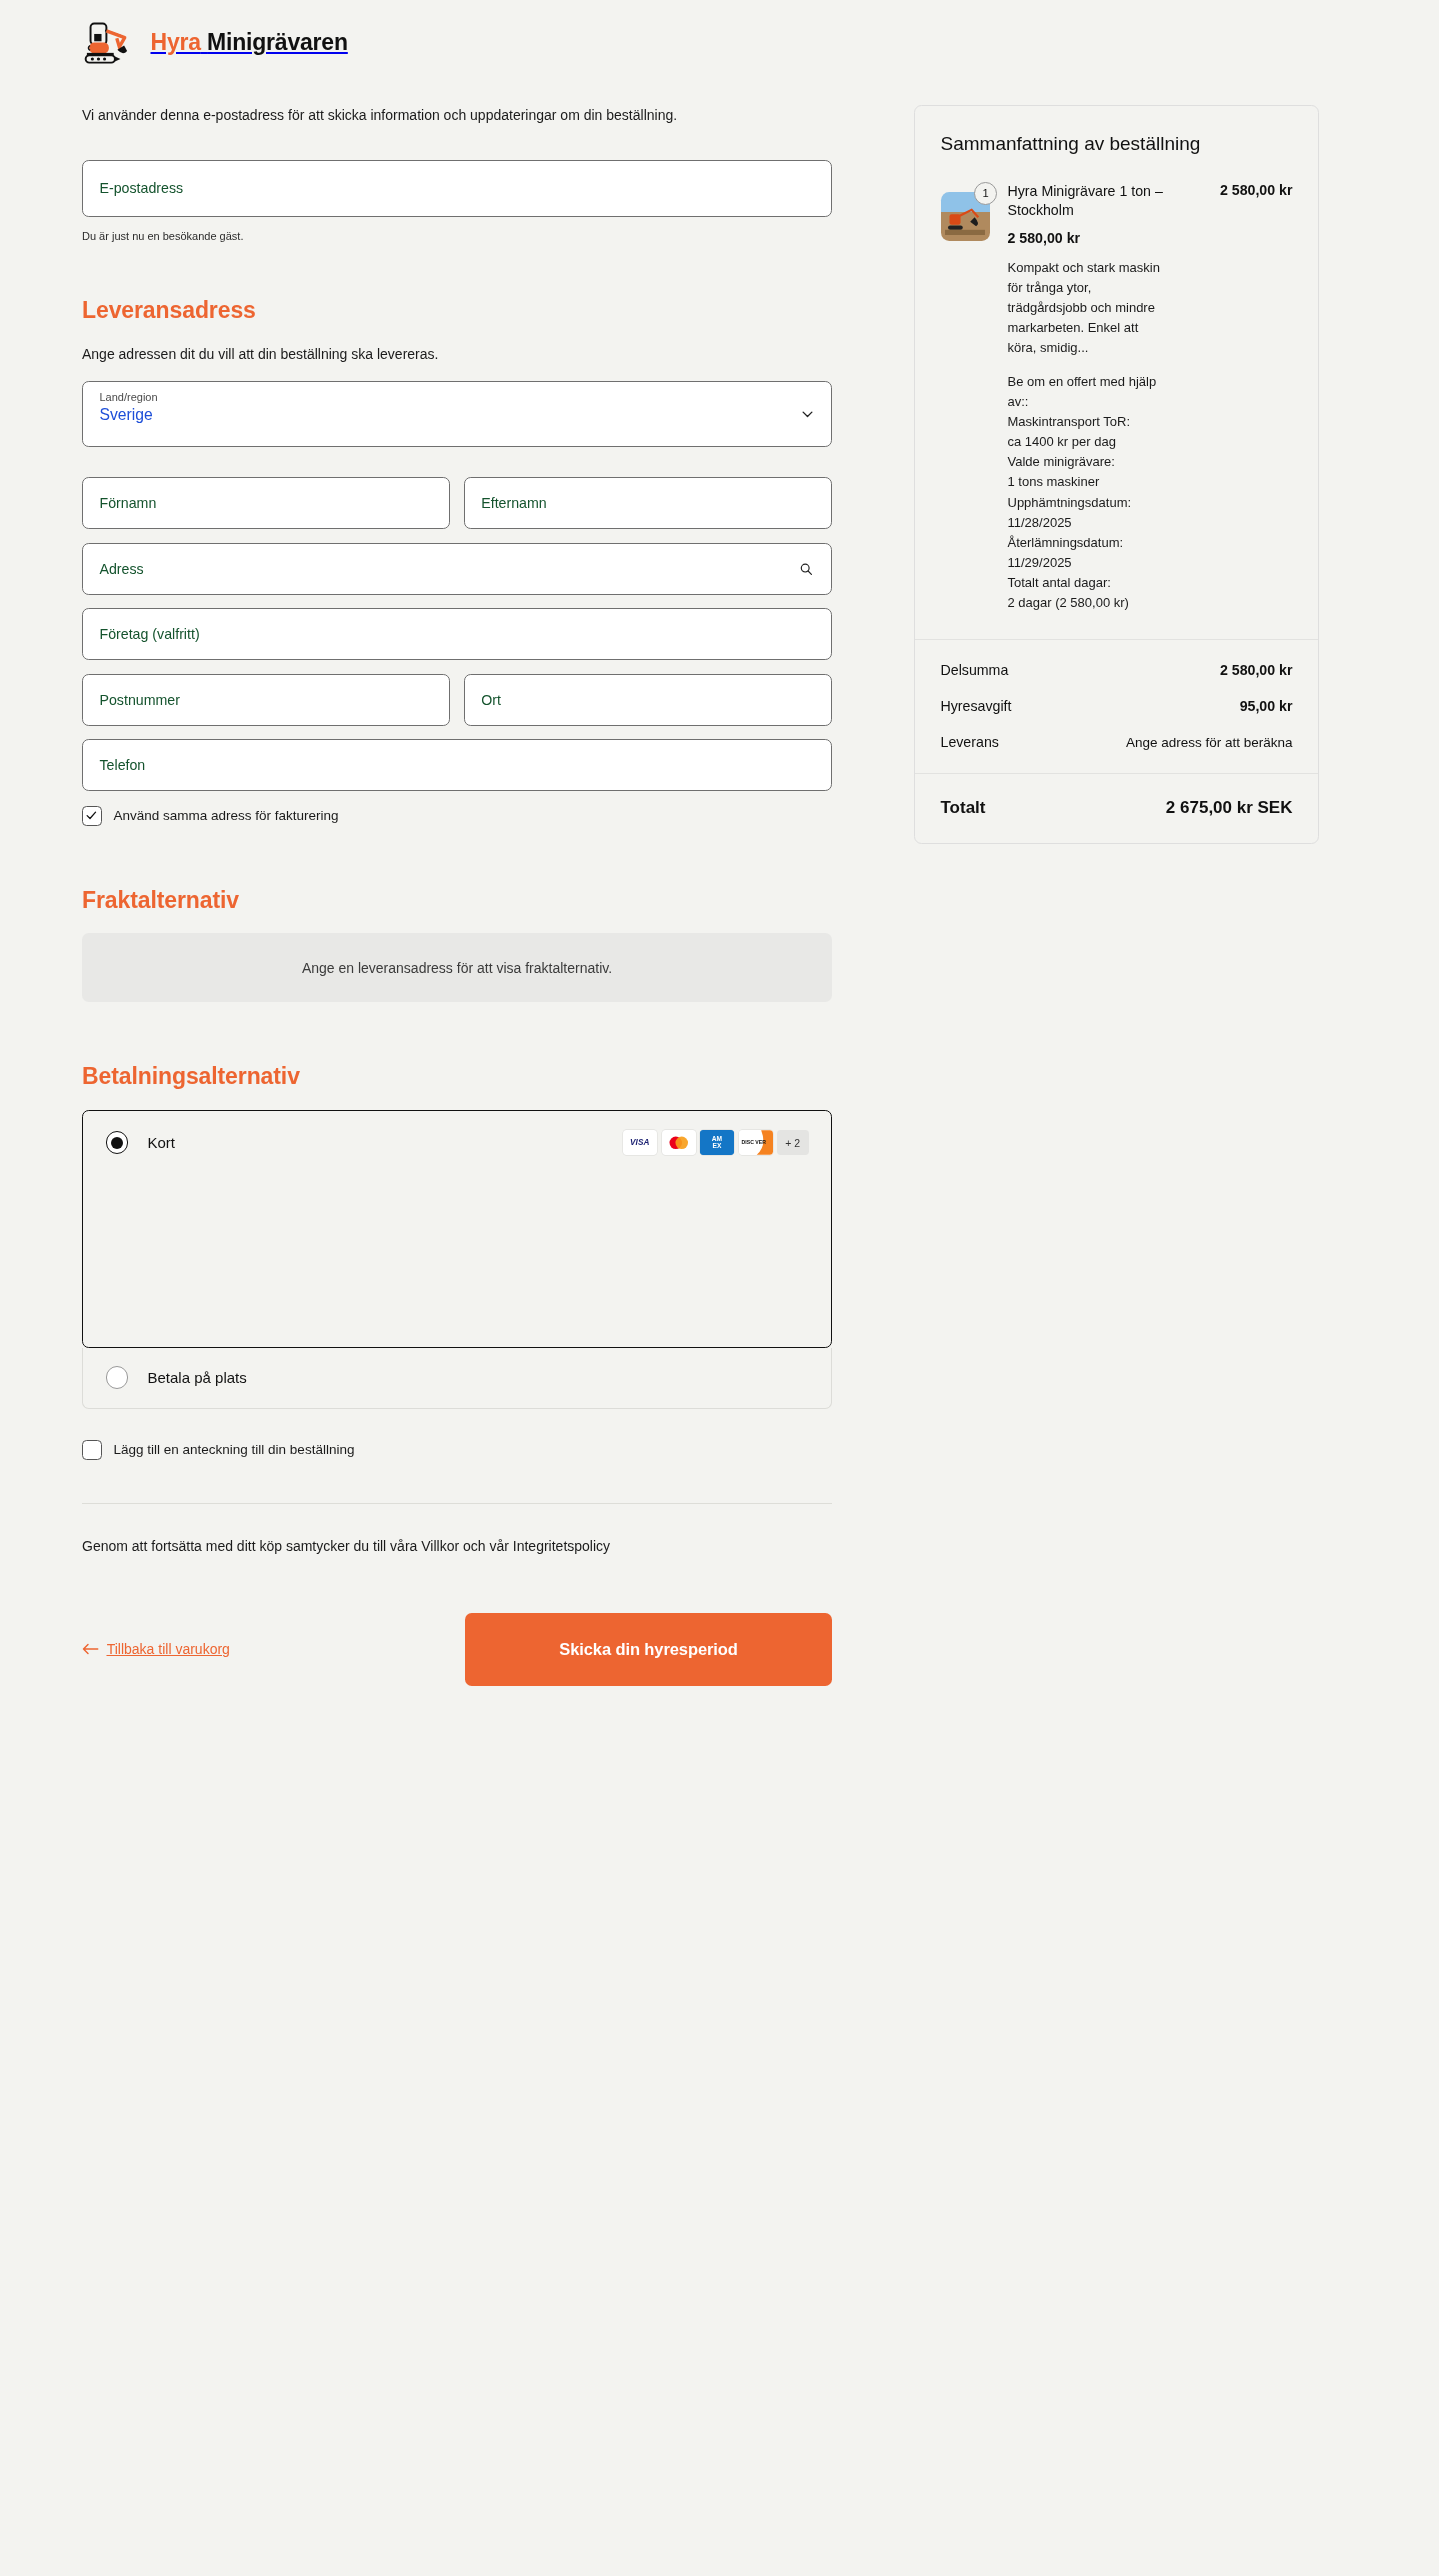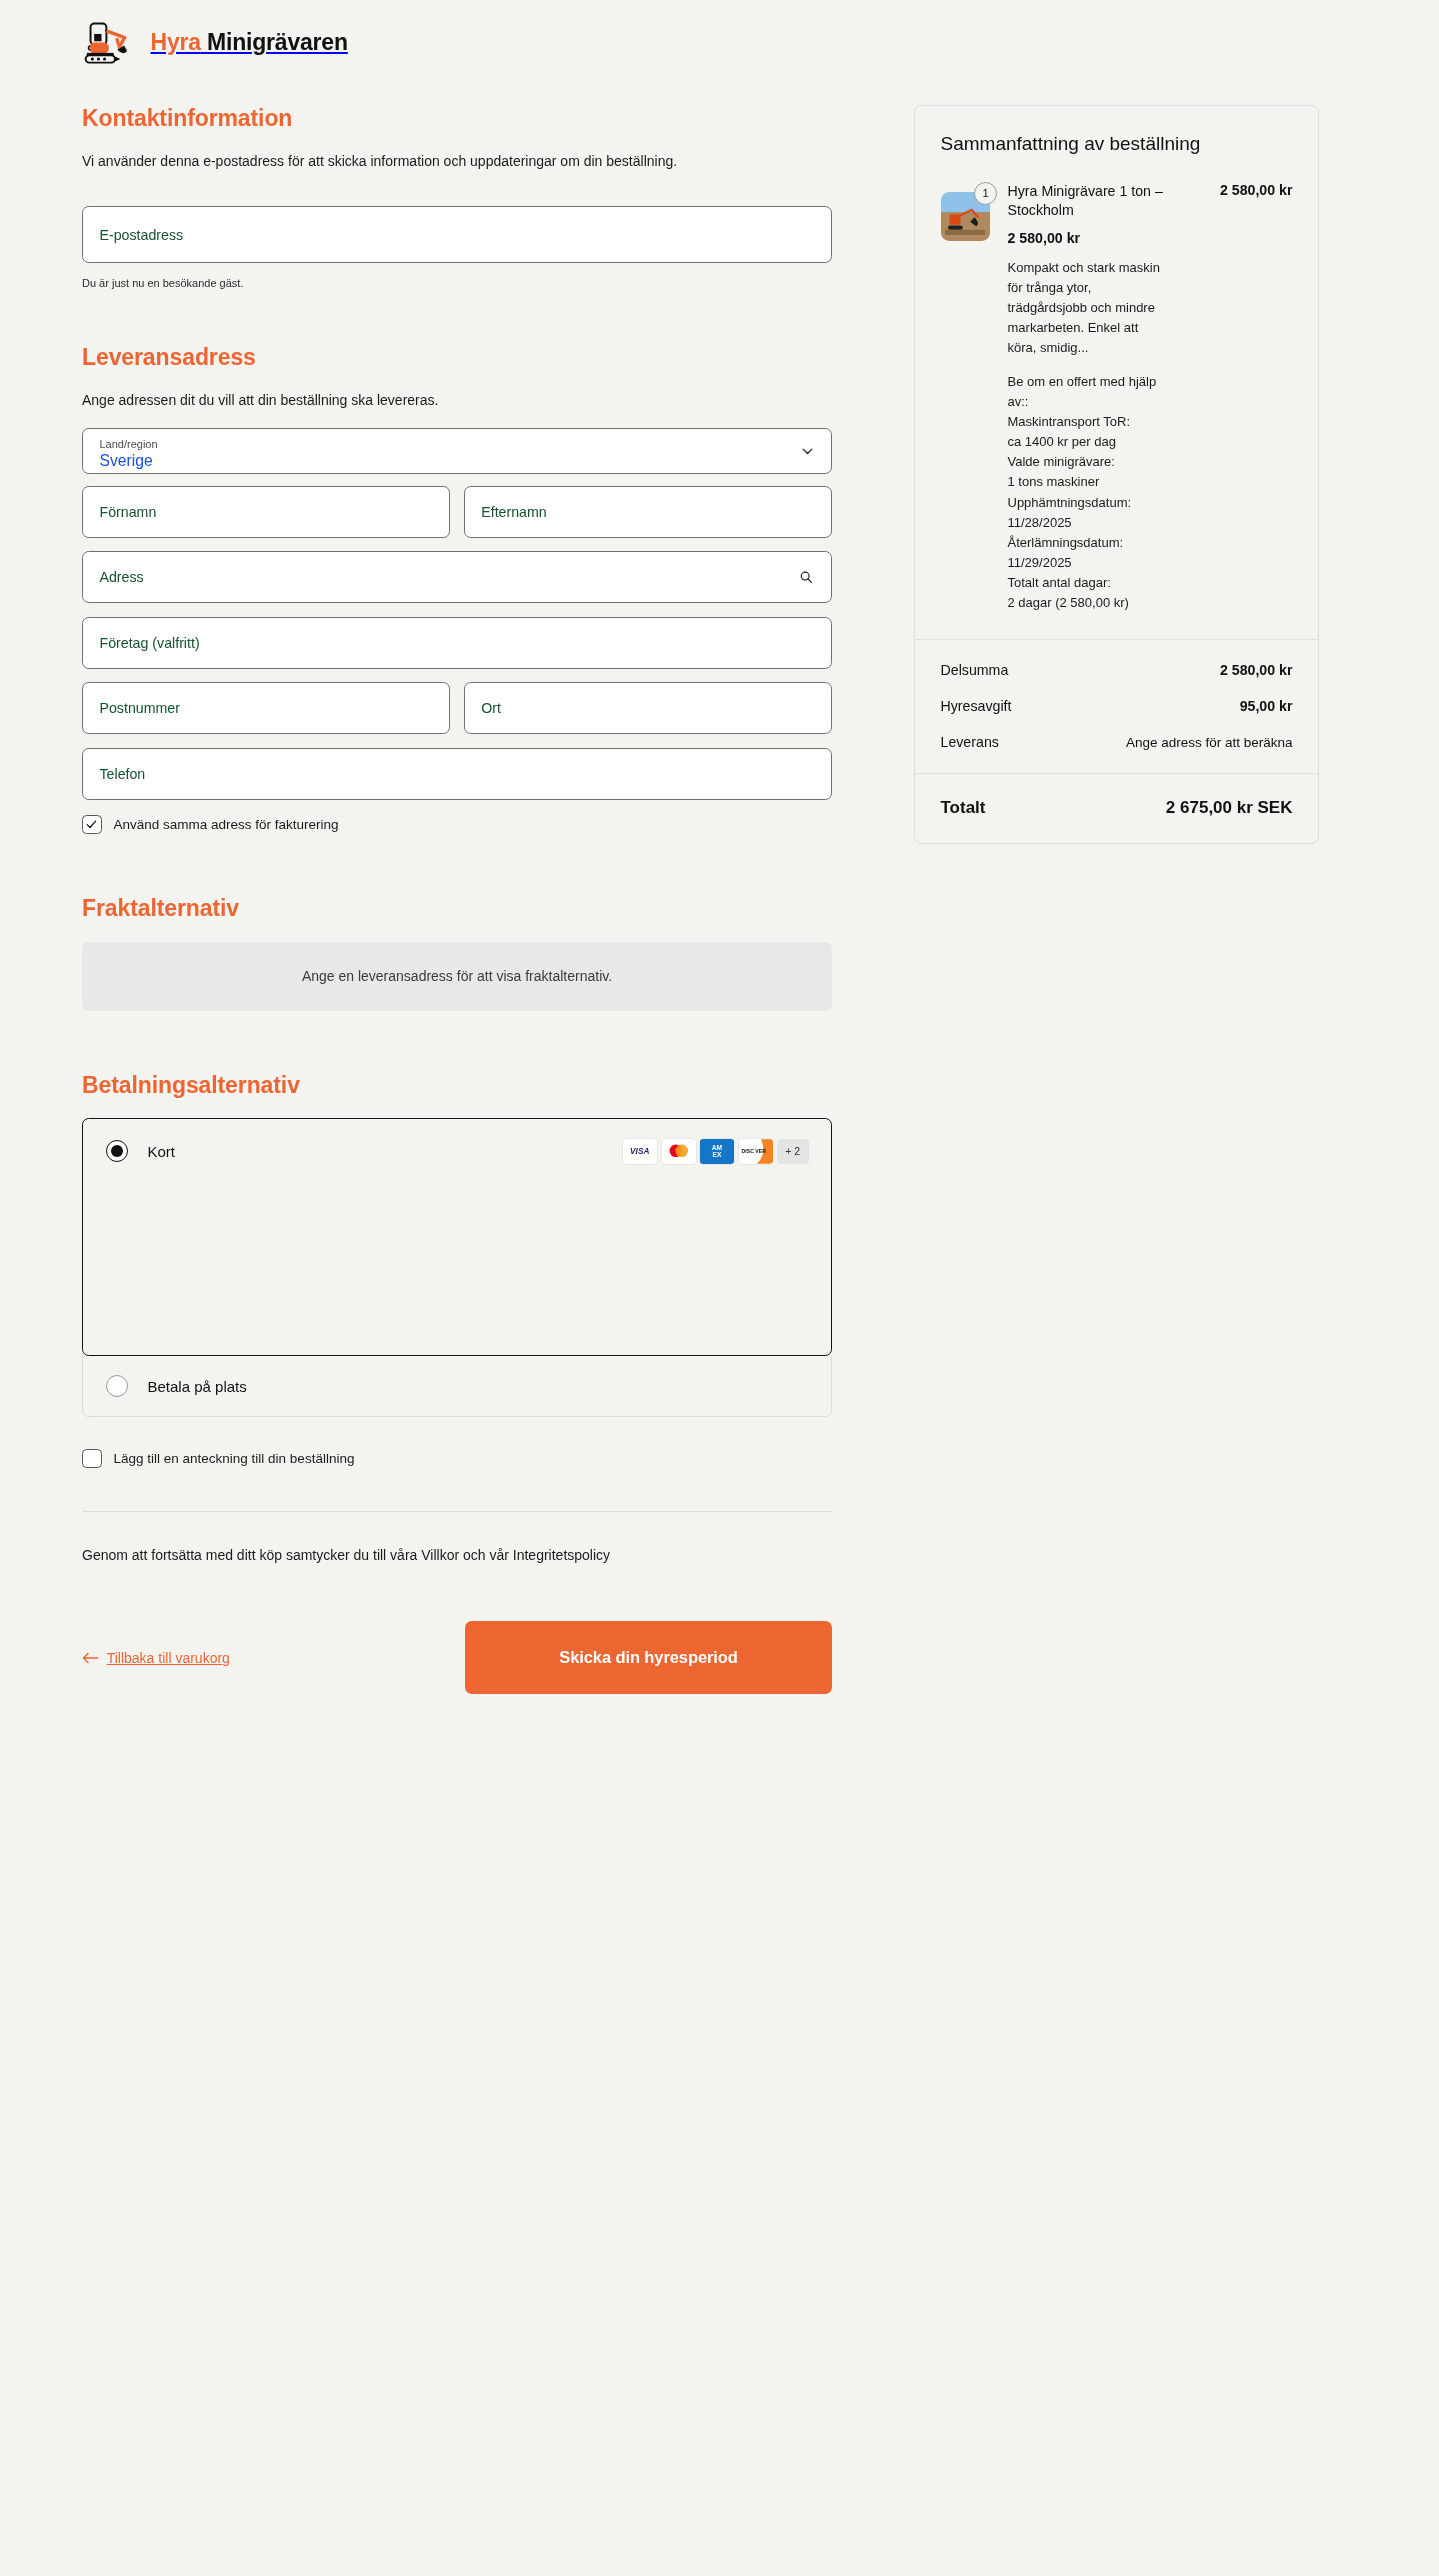--- a/index.html
+++ b/index.html
@@ -82,23 +82,23 @@
     color: #14532d;
   }
   .row2 { display: flex; gap: 13.5px; }
   .row2 > .field { flex: 1; margin-bottom: 13.5px; }
 
   .select-field {
     position: relative;
     background: #ffffff;
     border: 0.7px solid #6f6f6f;
     border-radius: 6.7px;
-    height: 46px;
+    height: 66px;
     padding: 8.2px 16.5px 0 16.5px;
-    margin-bottom: 12px;
+    margin-bottom: 30px;
   }
   .select-label { font-size: 11px; color: #4a4a4a; line-height: 1.3; }
   .select-value { font-size: 15.7px; color: #1d4ed8; margin-top: 1.5px; }
   .chev {
     position: absolute;
     right: 16.5px; top: 50%;
     transform: translateY(-50%);
     width: 15px; height: 15px;
   }
   .search-ic {
@@ -288,21 +288,20 @@
         <span>Minigrävaren</span>
       </span>
     </a>
   </header>
 
   <div class="shell">
 
     <div class="col-form">
 
       <section>
-        <h2 class="section-title">Kontaktinformation</h2>
         <p class="help-text">Vi använder denna e-postadress för att skicka information och uppdateringar om din beställning.</p>
         <div class="field tall">
           <span class="ph">E-postadress</span>
         </div>
         <p class="hint-text">Du är just nu en besökande gäst.</p>
       </section>
 
       <section style="margin-top:55px">
         <h2 class="section-title">Leveransadress</h2>
         <p class="help-text" style="margin-bottom:16.5px">Ange adressen dit du vill att din beställning ska levereras.</p>

